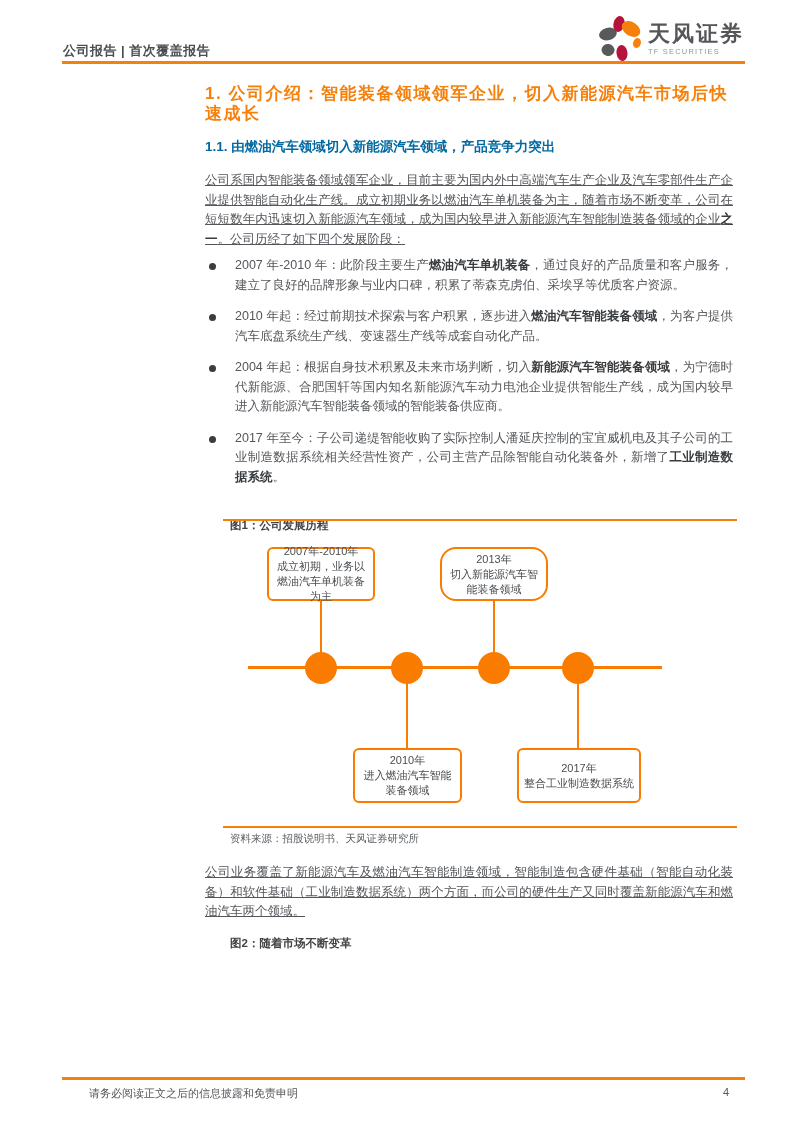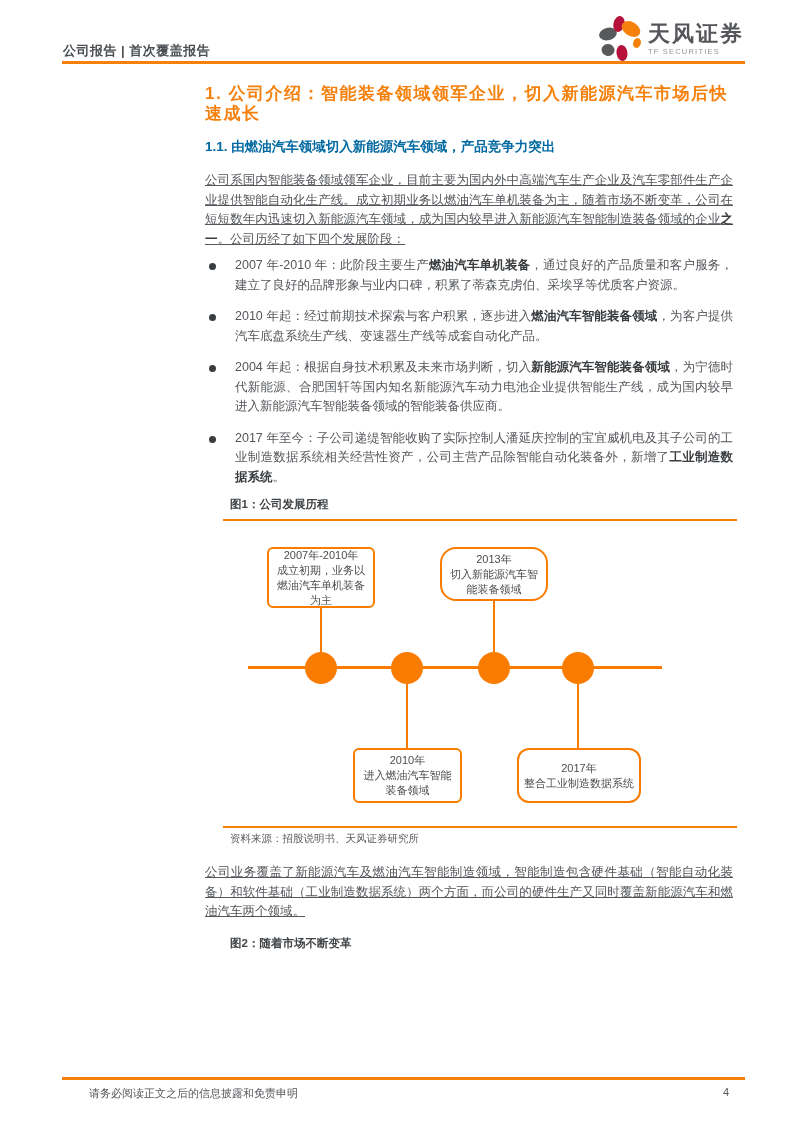--- a/index.html
+++ b/index.html
@@ -25,43 +25,43 @@
   .p1{top:171px;}
   .p2{top:863px;}
   .b{font-weight:bold;color:#3A3D40;}
   
   .blist{position:absolute;left:205px;top:256px;width:528px;margin:0;padding:0;list-style:none;}
   .blist li{position:relative;padding-left:30px;margin-bottom:12px;font-size:12.5px;
       line-height:19.5px;color:#53565A;text-align:justify;}
   .dot{position:absolute;left:4px;top:7px;width:7px;height:7px;border-radius:50%;background:#3A3D40;}
   
   .figcap{position:absolute;font-size:11.5px;font-weight:bold;color:#3F4346;}
-  .cap1{left:230px;top:497px;}
+  .cap1{left:230px;top:518px;}
   .cap2{left:230px;top:936px;}
   .frule{position:absolute;left:223px;width:514px;height:2px;background:#F5800C;}
   .frule-top{top:519px;}
   .frule-bot{top:826px;}
   .fsource{position:absolute;left:230px;top:832px;font-size:10.5px;color:#5A5D61;}
   
   .diagram{position:absolute;left:223px;top:524px;width:514px;height:300px;}
   .tl-hline{position:absolute;left:25px;top:142px;width:414px;height:3px;background:#F97C00;}
   .tl-circle{position:absolute;top:128px;width:32px;height:32px;border-radius:50%;background:#F97C00;}
   .c1{left:82px;}.c2{left:168px;}.c3{left:255px;}.c4{left:339px;}
   .tl-vline{position:absolute;width:2px;background:#F97C00;}
   .v1{left:97px;top:77px;height:51px;}
   .v2{left:270px;top:77px;height:51px;}
   .v3{left:183px;top:160px;height:64px;}
   .v4{left:354px;top:160px;height:64px;}
   .tl-box{position:absolute;box-sizing:border-box;background:#fff;border:2px solid #F97C00;
       border-radius:6px;display:flex;flex-direction:column;justify-content:center;
       font-size:11px;line-height:15px;color:#4A4D50;text-align:center;padding:2px 4px;}
-  .bx1{left:44px;top:23px;width:108px;height:61px;text-align:center;}
+  .bx1{left:44px;top:23px;width:108px;height:54px;text-align:center;}
   .bx2{left:217px;top:23px;width:108px;height:54px;border-radius:16px;}
   .bx3{left:130px;top:224px;width:109px;height:55px;}
-  .bx4{left:294px;top:224px;width:124px;height:55px;border-radius:12px;}
+  .bx4{left:294px;top:224px;width:124px;height:55px;}
   
   .ft-rule{position:absolute;left:62px;top:1077px;width:683px;height:3px;background:#F5800C;}
   .ft-text{position:absolute;left:89px;top:1086px;font-size:11px;color:#53565A;}
   .ft-page{position:absolute;right:64px;top:1086px;font-size:11px;color:#53565A;}
 </style>
 </head>
 <body>
 
 <div class="page">
 

